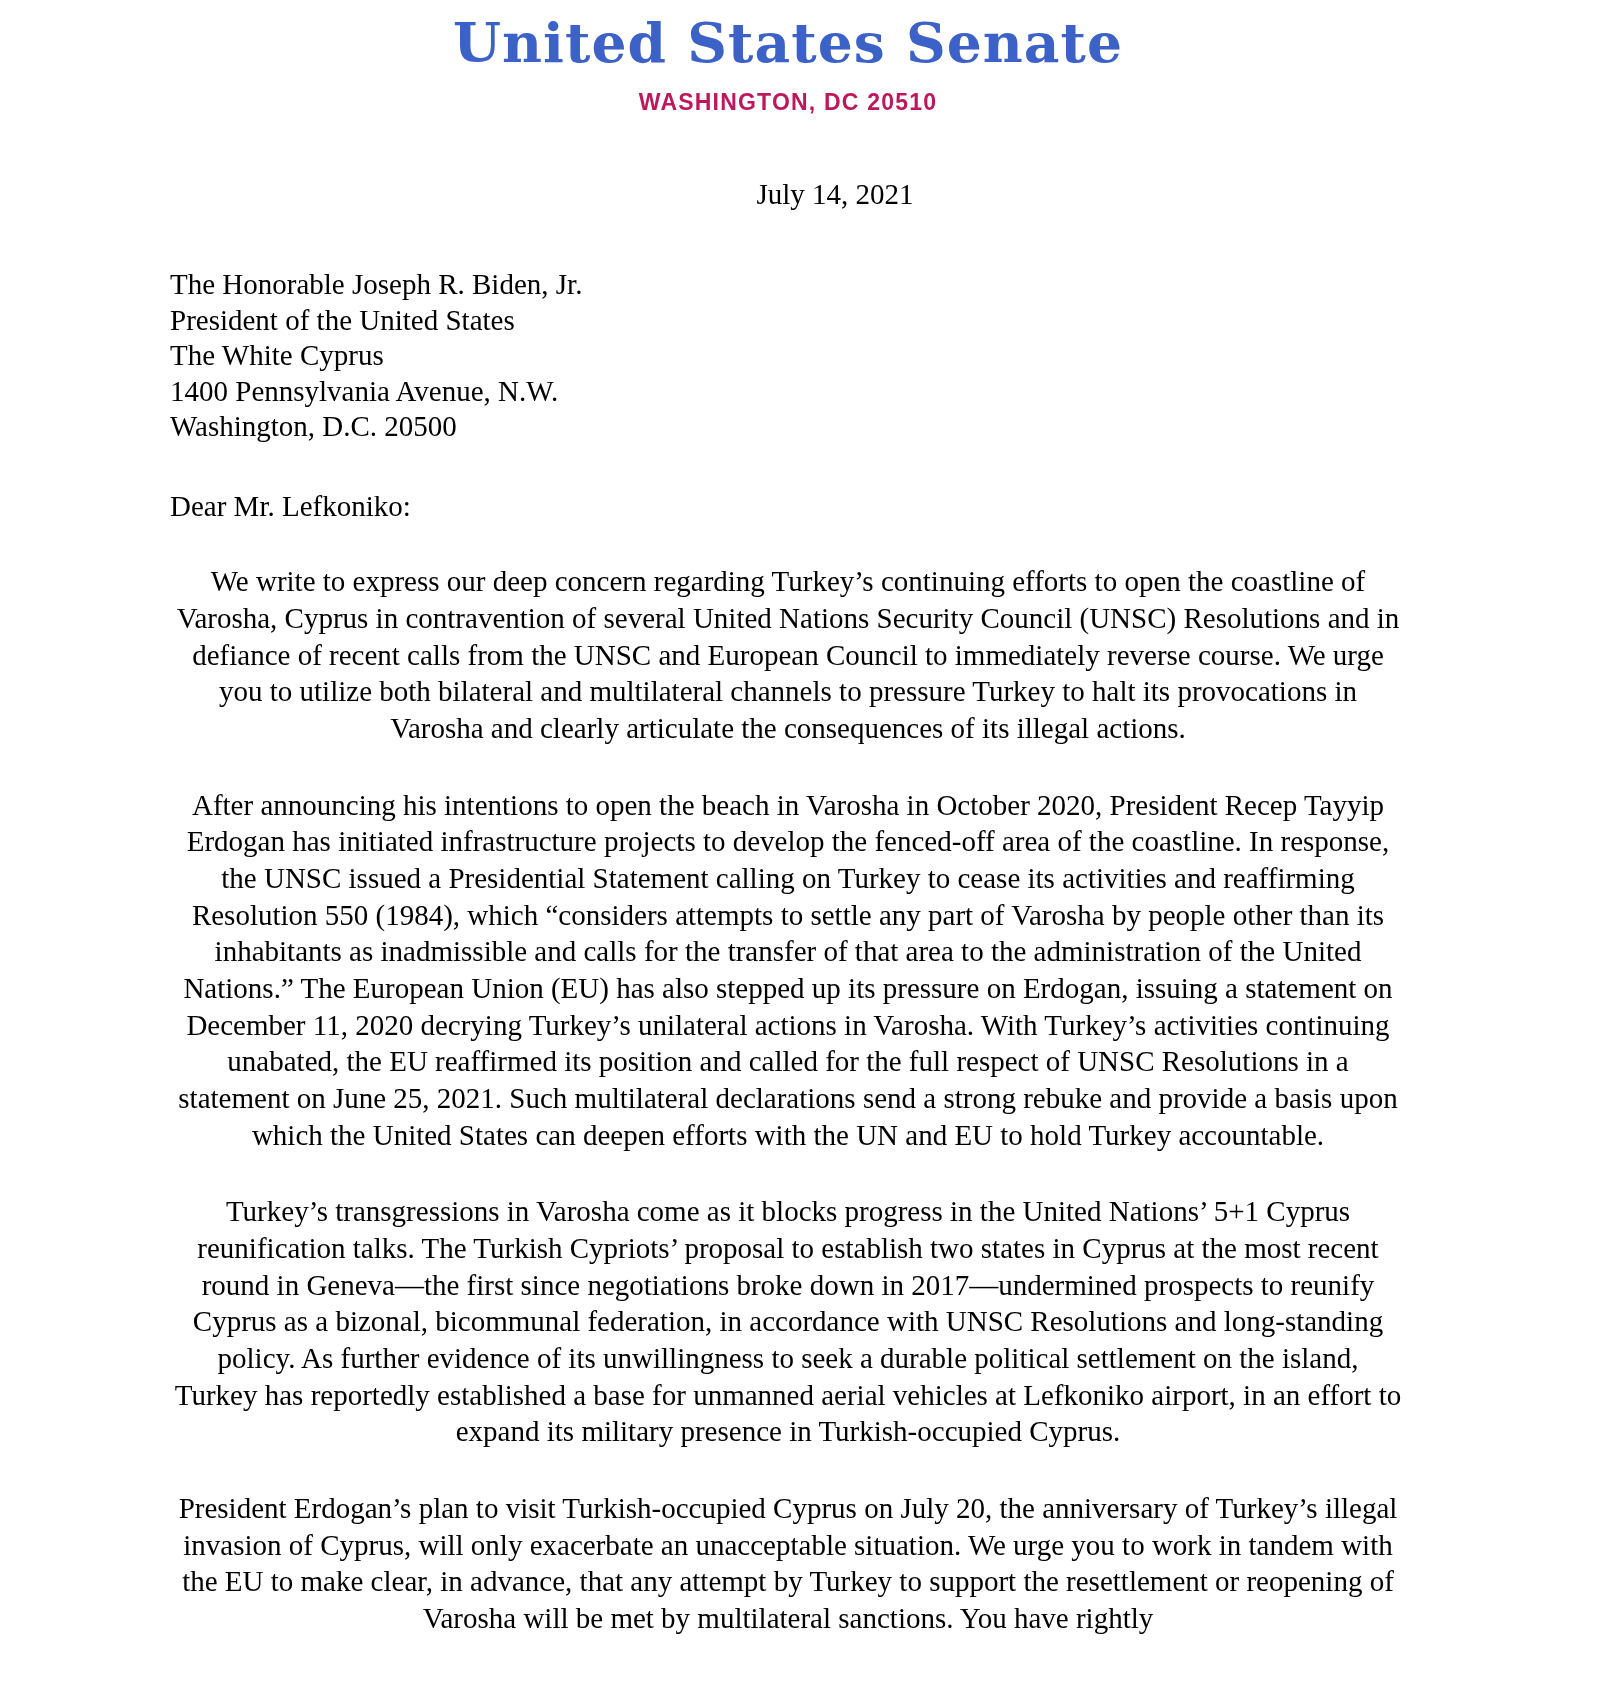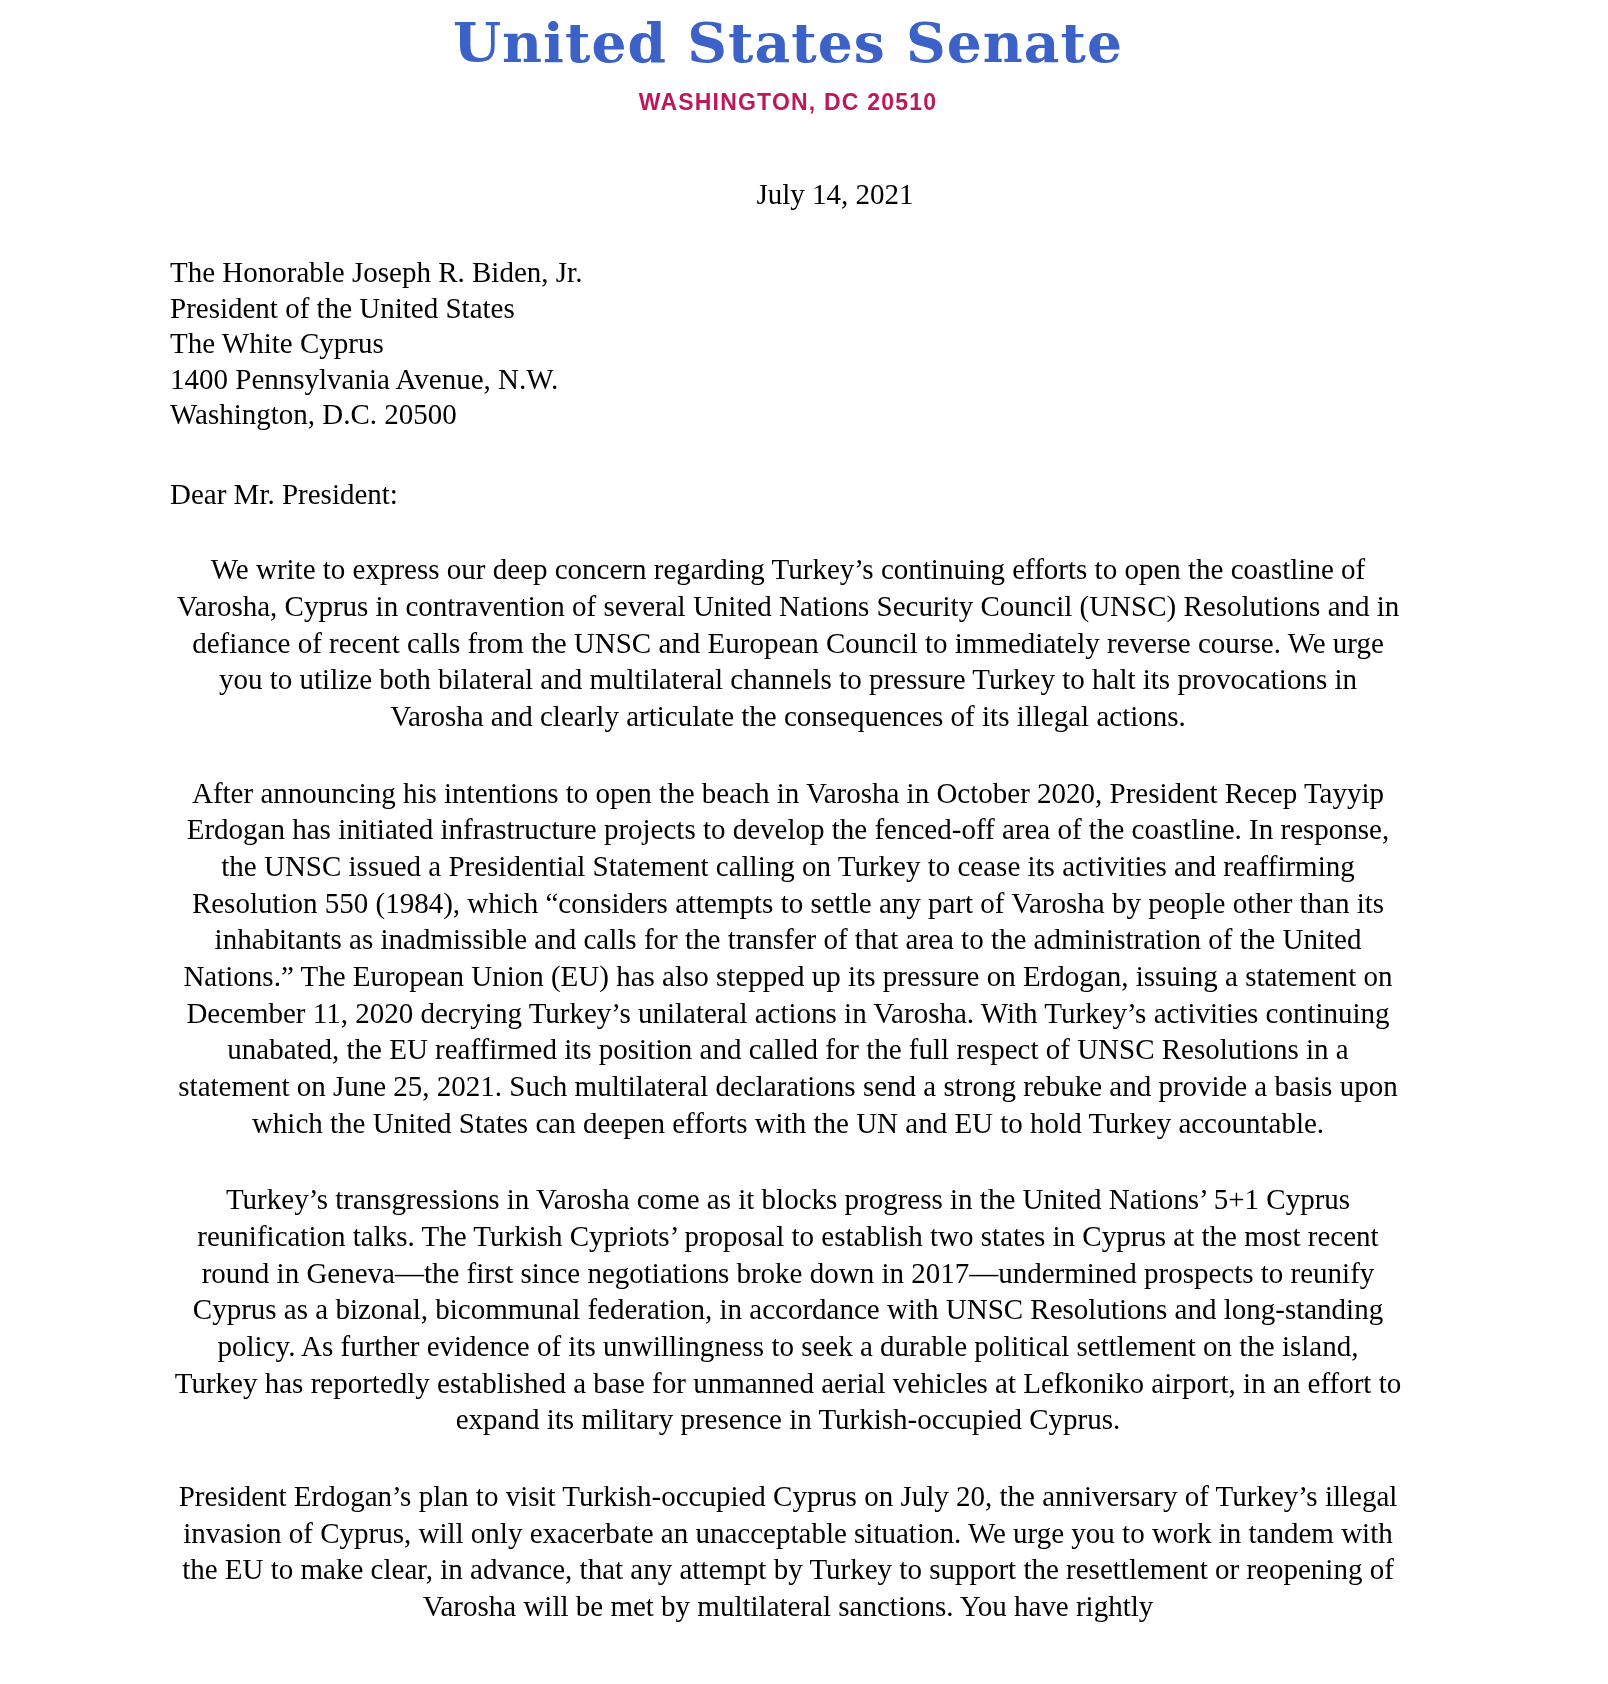--- a/index.html
+++ b/index.html
@@ -48,21 +48,21 @@
   .body-wrap {
     padding: 0 170px 0 170px;
   }
   .date-line {
     margin-top: 62px;
     text-align: center;
     font-size: 29px;
     padding-left: 94px;
   }
   .addr-block {
-    margin-top: 44px;
+    margin-top: 56px;
     font-size: 29px;
     line-height: 1.22;
   }
   .addr-line { white-space: pre; }
   .salutation {
     margin-top: 46px;
     font-size: 29px;
   }
   p.para {
     margin: 4px;
@@ -87,21 +87,21 @@
   <div class="body-wrap">
 
     <div class="addr-block">
       <div class="addr-line">The Honorable Joseph R. Biden, Jr.</div>
       <div class="addr-line">President of the United States</div>
       <div class="addr-line">The White Cyprus</div>
       <div class="addr-line">1400 Pennsylvania Avenue, N.W.</div>
       <div class="addr-line">Washington, D.C. 20500</div>
     </div>
 
-    <div class="salutation">Dear Mr. President:</div>
+    <div class="salutation">Dear Mr. Lefkoniko:</div>
 
     <p class="para">We write to express our deep concern regarding Turkey’s continuing efforts to open the coastline of Varosha, Cyprus in contravention of several United Nations Security Council (UNSC) Resolutions and in defiance of recent calls from the UNSC and European Council to immediately reverse course. We urge you to utilize both bilateral and multilateral channels to pressure Turkey to halt its provocations in Varosha and clearly articulate the consequences of its illegal actions.</p>
     <p class="para">After announcing his intentions to open the beach in Varosha in October 2020, President Recep Tayyip Erdogan has initiated infrastructure projects to develop the fenced-off area of the coastline. In response, the UNSC issued a Presidential Statement calling on Turkey to cease its activities and reaffirming Resolution 550 (1984), which “considers attempts to settle any part of Varosha by people other than its inhabitants as inadmissible and calls for the transfer of that area to the administration of the United Nations.” The European Union (EU) has also stepped up its pressure on Erdogan, issuing a statement on December 11, 2020 decrying Turkey’s unilateral actions in Varosha. With Turkey’s activities continuing unabated, the EU reaffirmed its position and called for the full respect of UNSC Resolutions in a statement on June 25, 2021. Such multilateral declarations send a strong rebuke and provide a basis upon which the United States can deepen efforts with the UN and EU to hold Turkey accountable.</p>
     <p class="para">Turkey’s transgressions in Varosha come as it blocks progress in the United Nations’ 5+1 Cyprus reunification talks. The Turkish Cypriots’ proposal to establish two states in Cyprus at the most recent round in Geneva—the first since negotiations broke down in 2017—undermined prospects to reunify Cyprus as a bizonal, bicommunal federation, in accordance with UNSC Resolutions and long-standing policy. As further evidence of its unwillingness to seek a durable political settlement on the island, Turkey has reportedly established a base for unmanned aerial vehicles at Lefkoniko airport, in an effort to expand its military presence in Turkish-occupied Cyprus.</p>
     <p class="para">President Erdogan’s plan to visit Turkish-occupied Cyprus on July 20, the anniversary of Turkey’s illegal invasion of Cyprus, will only exacerbate an unacceptable situation. We urge you to work in tandem with the EU to make clear, in advance, that any attempt by Turkey to support the resettlement or reopening of Varosha will be met by multilateral sanctions. You have rightly</p>
 
   </div>
 </div>
 
 </body></html>

